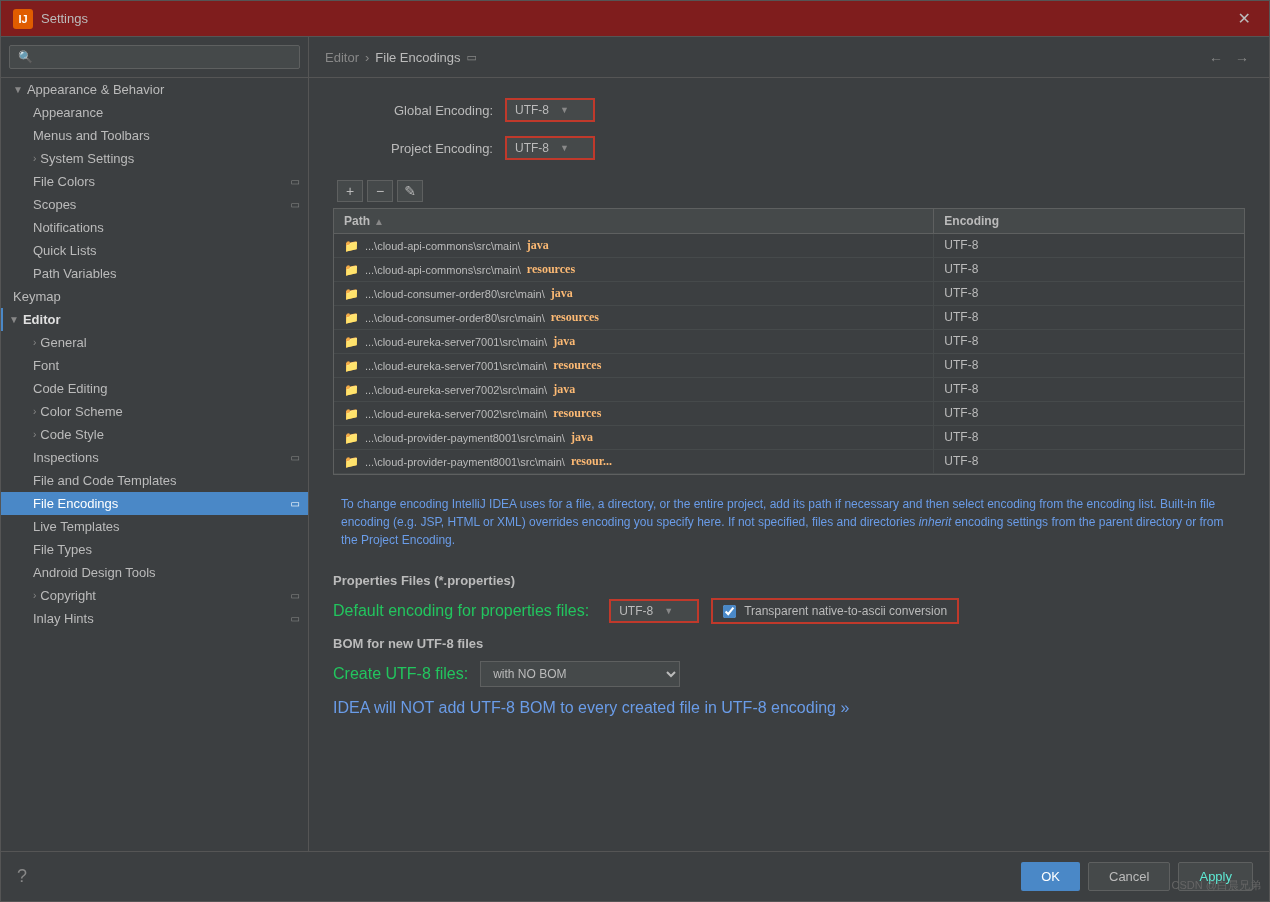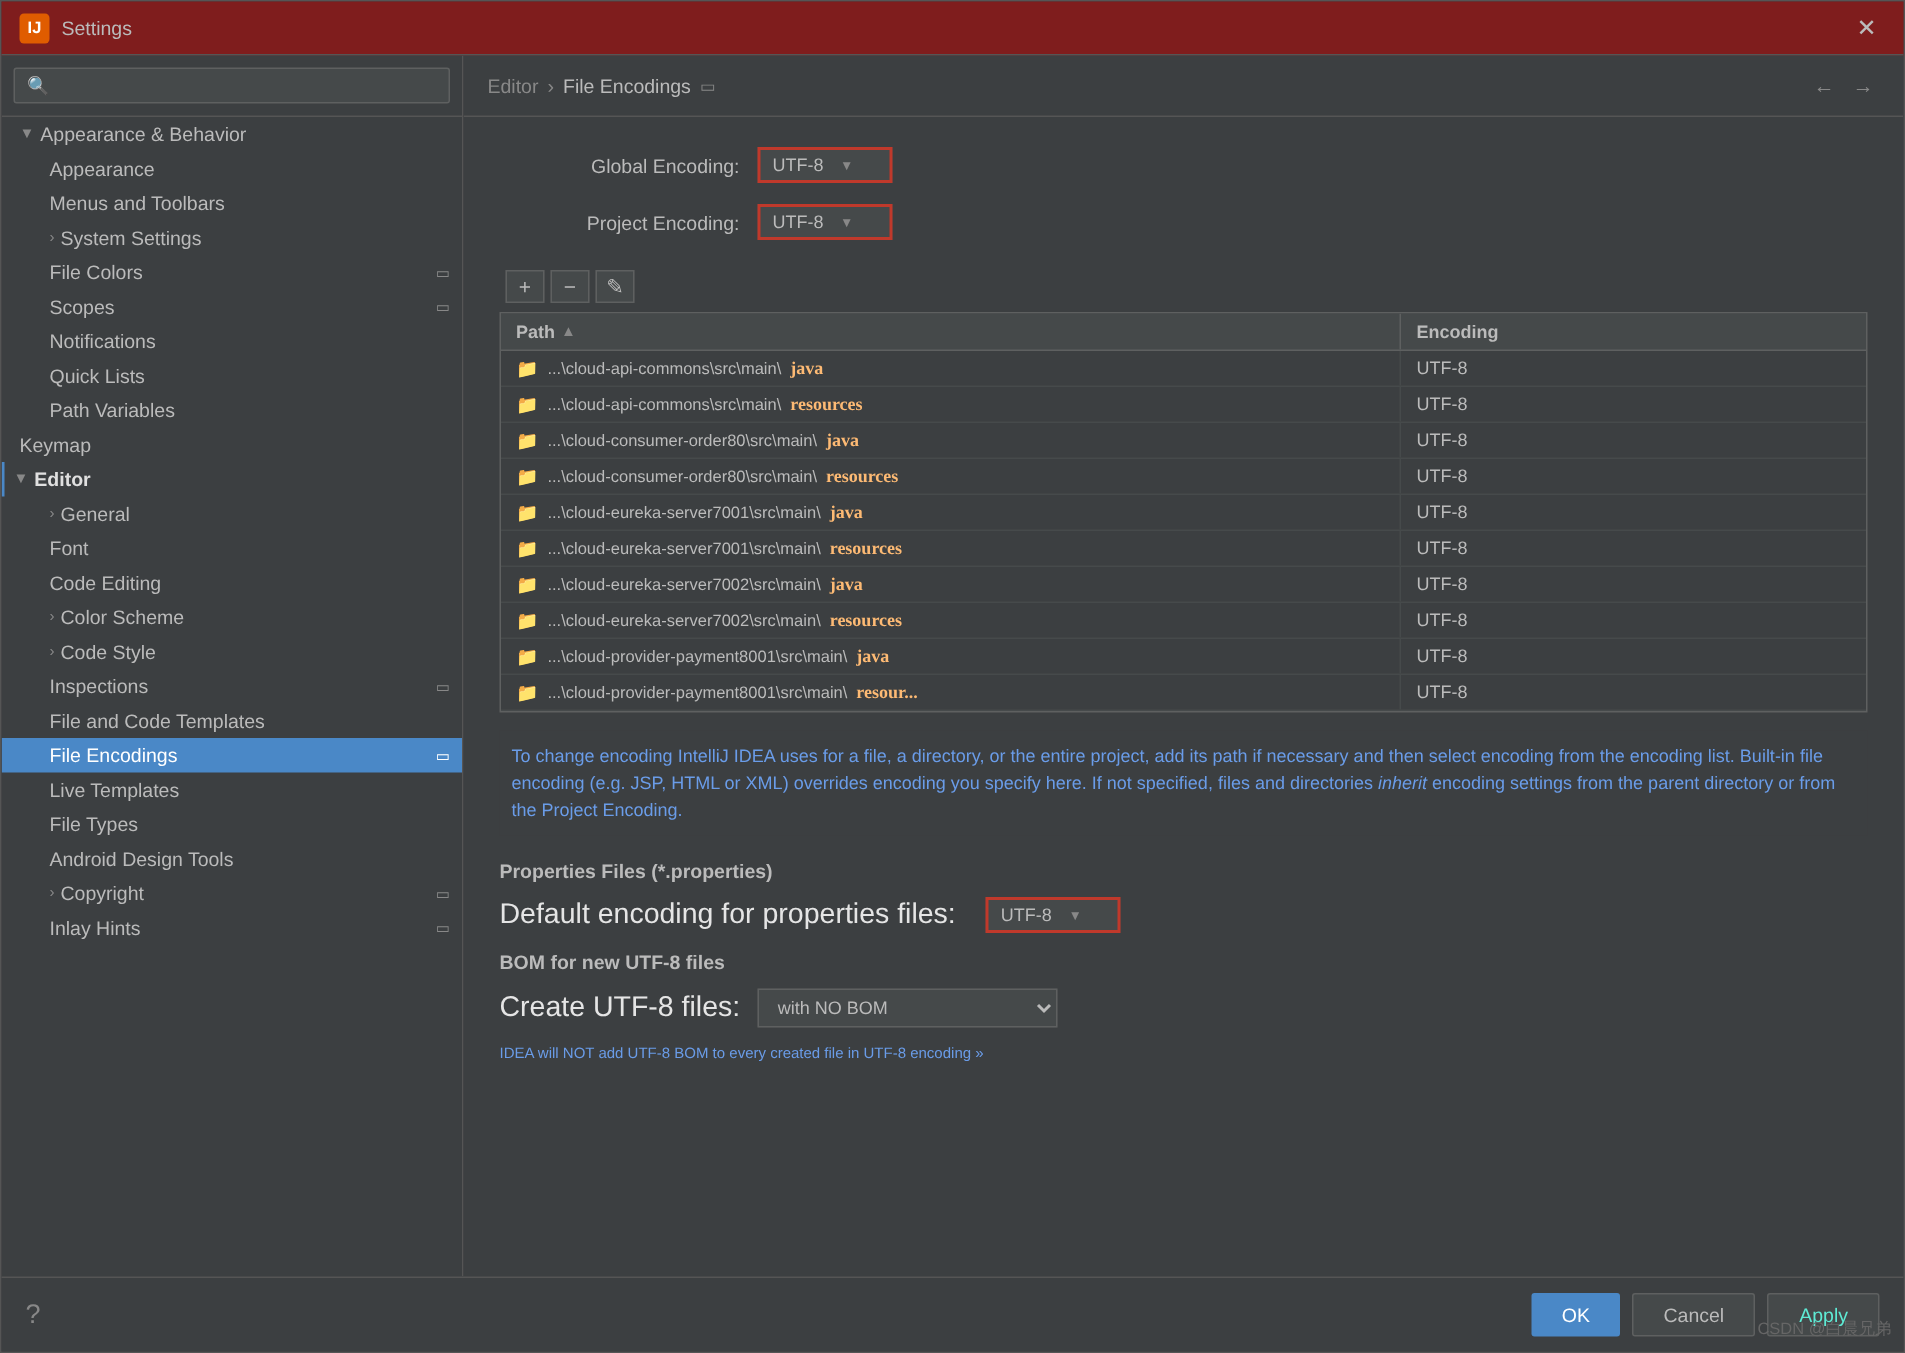--- a/index.html
+++ b/index.html
@@ -37,28 +37,28 @@
     .table-body { max-height: 280px; overflow-y: auto; }
     .table-row { display: flex; border-bottom: 1px solid #464a4b; }
     .td { padding: 4px 10px; font-size: 12px; color: #bbb; flex: 1; overflow: hidden; text-overflow: ellipsis; white-space: nowrap; }
     .td:first-child { flex: 2; border-right: 1px solid #464a4b; display: flex; align-items: center; gap: 6px; }
     .td .bold { font-weight: bold; color: #fdba74; font-family: Liberation Serif, serif; }
     .folder-icon { color: #6a8fc8; font-size: 12px; }
     .info-text { font-size: 12px; color: #888; line-height: 1.5; margin-bottom: 16px; padding: 8px; background: #3c3f41; }
     .info-text span { color: #6a9ce8; }
     .section-title { font-weight: bold; color: #bbb; margin-bottom: 10px; font-size: 13px; }
     .prop-row { display: flex; align-items: center; margin-bottom: 12px; gap: 12px; }
-    .prop-label { color: #e5e5e5; font-size: 19px; }
+    .prop-label { color: #22c55e; font-size: 16px; }
     .checkbox-row { display: flex; align-items: center; gap: 8px; border: 2px solid #c0392b; padding: 4px 10px; background: #3c3f41; }
     .checkbox-row input[type="checkbox"] { accent-color: #4a88c7; }
     .checkbox-label { color: #bbb; font-size: 12px; }
     .bom-section { }
     .bom-row { display: flex; align-items: center; gap: 12px; margin-bottom: 8px; }
     .bom-select { background: #45494a; border: 1px solid #5e6060; color: #bbb; padding: 4px 8px; font-size: 12px; min-width: 200px; cursor: pointer; }
-    .bom-note { font-size: 10px; color: #888; padding: 4px 0; }
+    .bom-note { font-size: 16px; color: #888; padding: 4px 0; }
     .bom-note span { color: #6a9ce8; }
     .dialog-footer { height: 50px; background: #3c3f41; border-top: 1px solid #555; display: flex; align-items: center; justify-content: space-between; padding: 0 16px; flex-shrink: 0; }
     .footer-help { color: #888; font-size: 18px; cursor: pointer; }
     .footer-buttons { display: flex; gap: 8px; }
     .btn { padding: 6px 20px; font-size: 13px; cursor: pointer; border: none; border-radius: 2px; }
     .btn-ok { background: #4a88c7; color: white; }
     .btn-cancel { background: #45494a; color: #bbb; border: 1px solid #5e6060; }
     .btn-apply { background: #45494a; color: #5eead4; border: 1px solid #5e6060; }
     .sort-arrow { font-size: 10px; color: #888; }
     .watermark { position: absolute; bottom: 8px; right: 8px; font-size: 11px; color: #666; }
@@ -307,20 +307,24 @@
         <div class="info-text">
           <span>To change encoding IntelliJ IDEA uses for a file, a directory, or the entire project, add its path if necessary and then select encoding from the encoding list. Built-in file encoding (e.g. <span style="color:#6a9ce8;">JSP, HTML or XML</span>) overrides encoding you specify here. If not specified, files and directories <span style="font-style:italic;">inherit</span> encoding settings from the parent directory or from the Project Encoding.</span>
         </div>
 
         <div class="section-title">Properties Files (*.properties)</div>
         <div class="prop-row">
           <span class="prop-label" style="margin-right:8px;">Default encoding for properties files:</span>
           <button class="dropdown-btn" style="border-color:#c0392b;">
             <span>UTF-8</span>
           </button>
+          <div class="checkbox-row">
+            <input type="checkbox" checked="" style="">
+            <span class="checkbox-label">Transparent native-to-ascii conversion</span>
+          </div>
         </div>
 
         <div class="bom-section">
           <div class="section-title">BOM for new UTF-8 files</div>
           <div class="bom-row">
             <span class="prop-label">Create UTF-8 files:</span>
             <select class="bom-select">
               <option>with NO BOM</option>
               <option>with BOM</option>
             </select>

